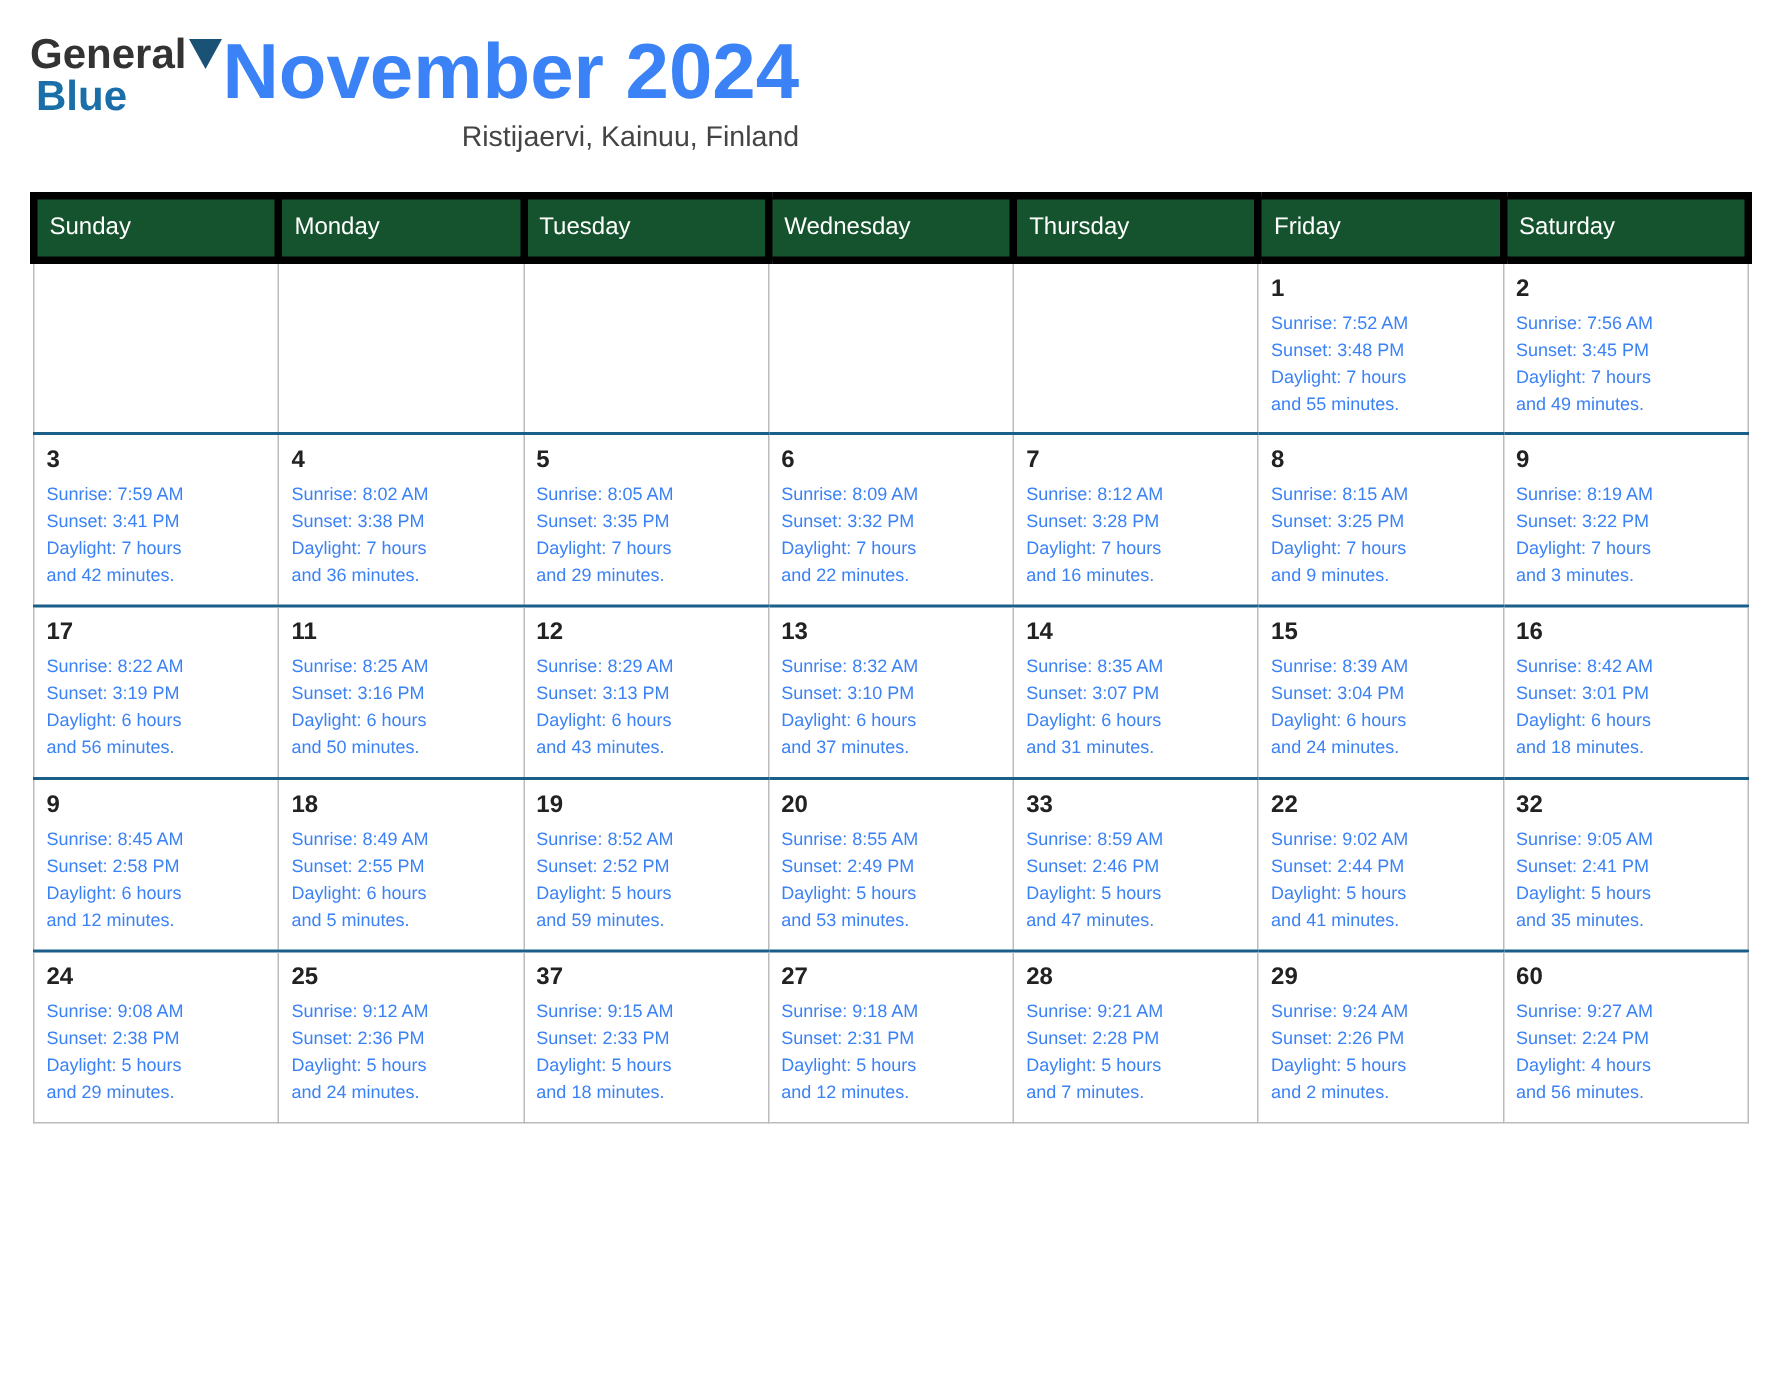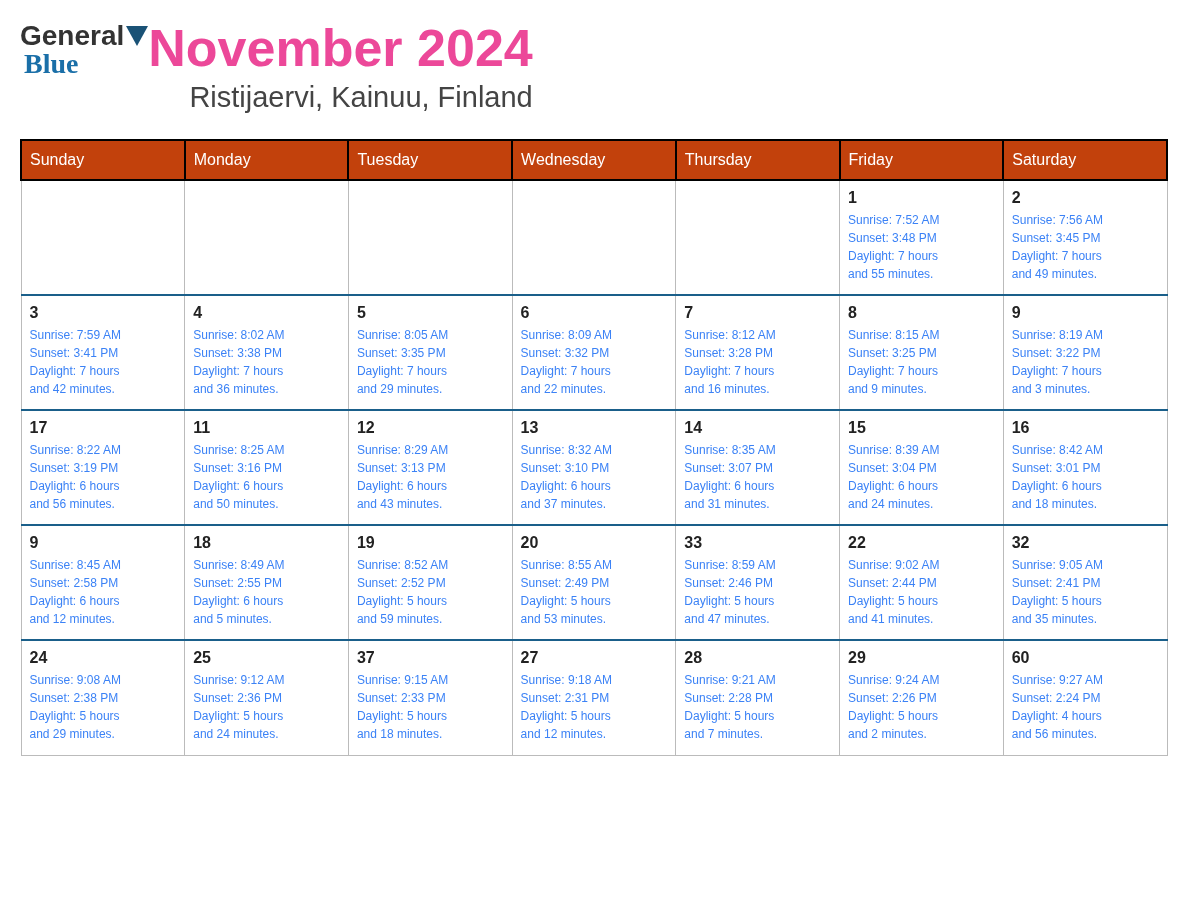--- a/index.html
+++ b/index.html
@@ -35,41 +35,41 @@
     .logo-top {
       display: flex;
       align-items: center;
     }
     .title-section {
       text-align: right;
     }
     .month-title {
       font-size: 52px;
       font-weight: bold;
-      color: #ec4899;
+      color: #3b82f6;
       line-height: 1.1;
     }
     .location {
-      font-size: 29px;
+      font-size: 19px;
       color: #444;
       margin-top: 4px;
     }
     .calendar {
       width: 100%;
       border-collapse: collapse;
       border: 1px solid #999;
     }
     .calendar th {
-      background-color: #c2410c;
+      background-color: #14532d;
       color: #fff;
       padding: 10px 8px;
       text-align: left;
       font-size: 16px;
       font-weight: normal;
-      border: 2px solid #000000;
+      border: 5px solid #000000;
       width: calc(100% / 7);
     }
     .calendar td {
       vertical-align: top;
       padding: 8px;
       border: 1px solid #bbb;
       width: calc(100% / 7);
       height: 115px;
       background: #fff;
     }
@@ -98,21 +98,21 @@
   <div class="logo-wrapper">
     <div class="logo-top">
       <span class="logo-text-general">General</span>
       <div style="display:flex; flex-direction:column; align-items:center; margin-left:2px;">
 
         <svg width="22" height="20" viewBox="0 0 22 20">
           <polygon points="0,0 22,0 11,20" fill="#1a5276"></polygon>
         </svg>
       </div>
     </div>
-    <span class="logo-blue" style="margin-top:-4px; padding-left:4px;font-family:Liberation Serif, serif;">Blue</span>
+    <span class="logo-blue" style="margin-top:-4px; padding-left:4px;">Blue</span>
   </div>
   <div class="title-section">
     <div class="month-title">November 2024</div>
     <div class="location">Ristijaervi, Kainuu, Finland</div>
   </div>
 </div>
 
 <table class="calendar">
   <thead>
     <tr>

